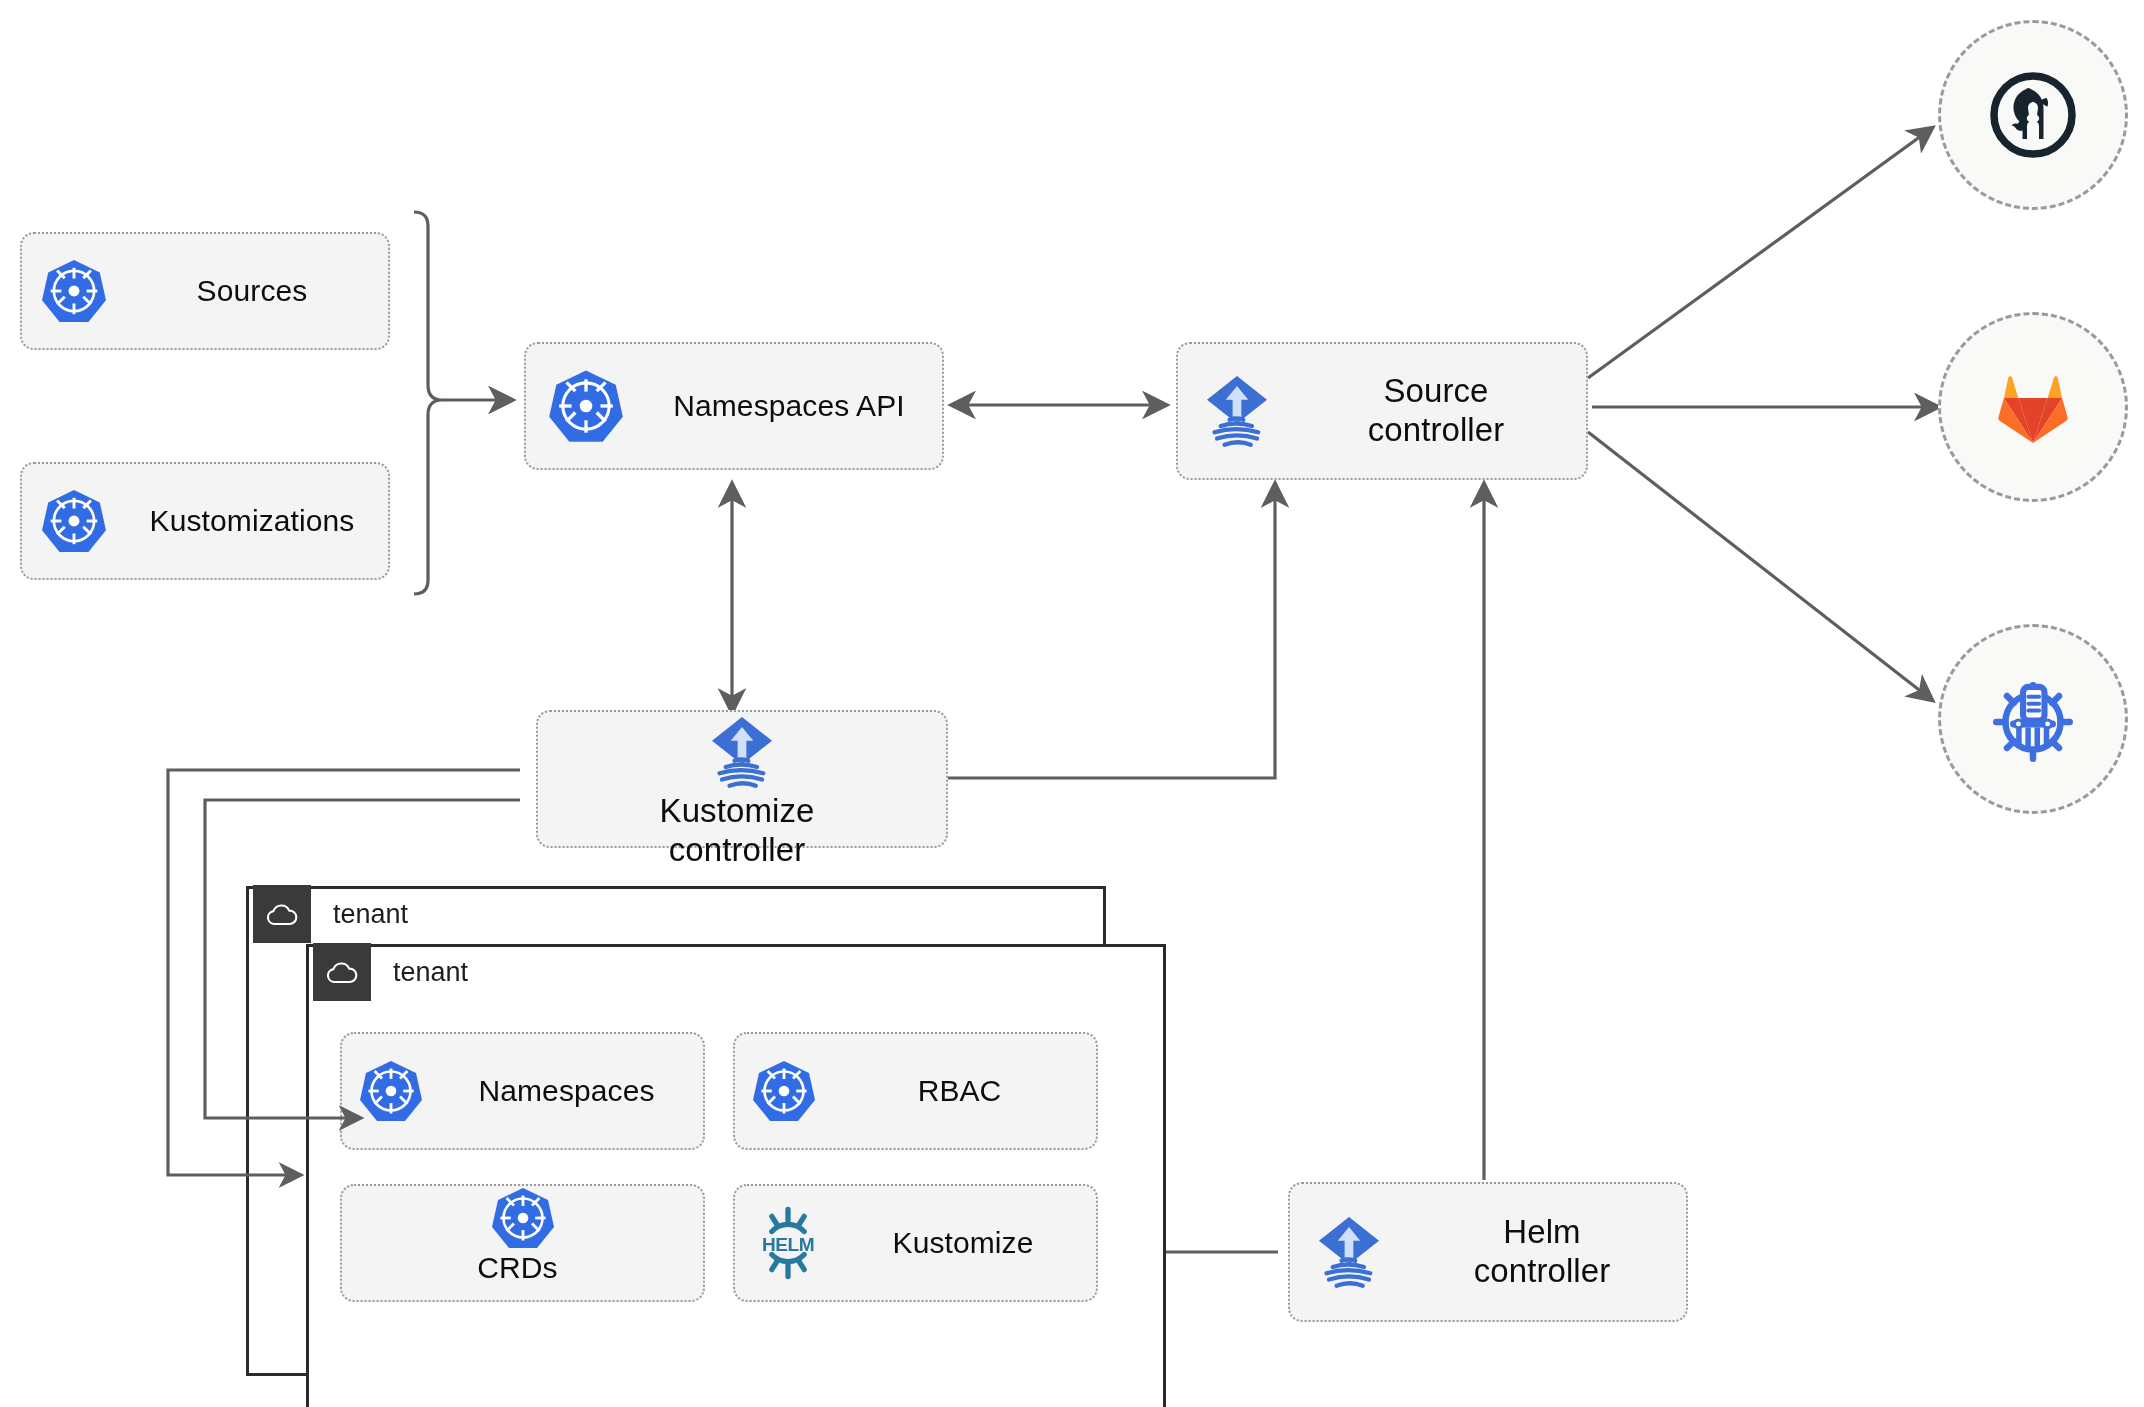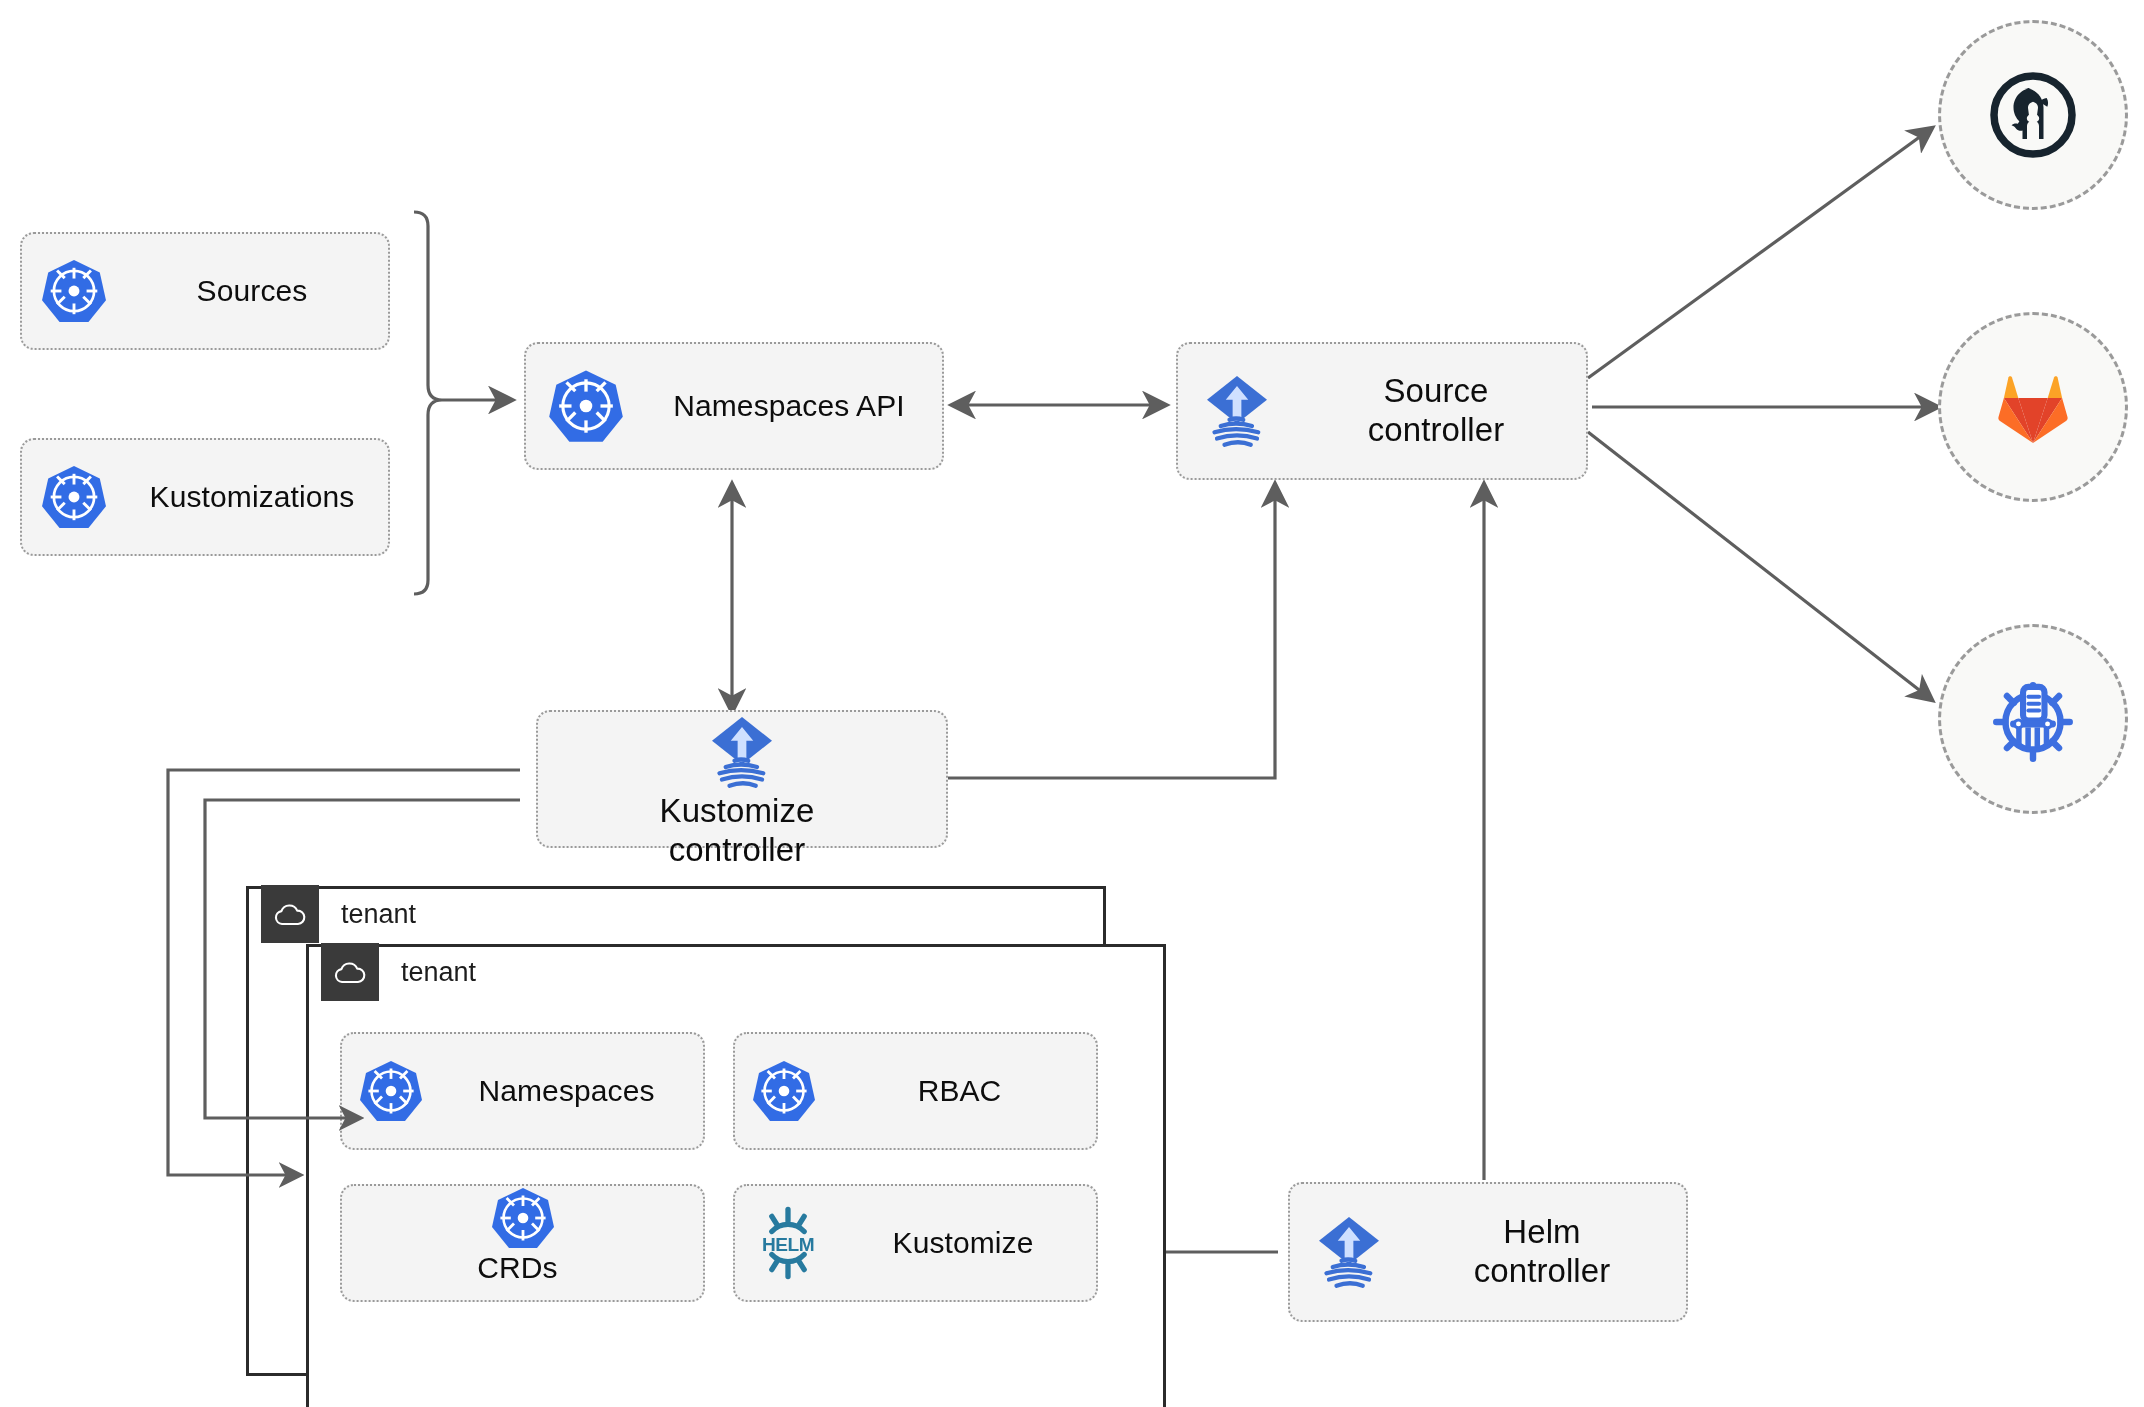--- a/index.html
+++ b/index.html
@@ -41,21 +41,21 @@
   }
 
   
   .tenant{
     position:absolute;
     background:#ffffff;
     border:3px solid #2b2b2b;
     box-sizing:border-box;
   }
   .tenant .thead{
-    position:absolute;top:0;left:12px;display:flex;align-items:center;height:50px;
+    position:absolute;top:0;left:4px;display:flex;align-items:center;height:50px;
   }
   .tenant .tbadge{
     width:58px;height:58px;background:#3a3a3a;
     display:flex;align-items:center;justify-content:center;
   }
   .tenant .tname{
     margin-left:22px;font-size:27px;color:#1d1d1d;
   }
 
   
@@ -120,21 +120,21 @@
           <path d="M47.4 11.1 l2 2 l-7.4 7.4 l-2 -2 z"></path>
           <path d="M22 36.5 l2 2 l-7.4 7.4 l-2 -2 z"></path>
           <path d="M32 11 A21 21 0 0 1 53 32 L48.5 32 A16.5 16.5 0 0 0 32 15.5 Z" opacity="0"></path>
           <circle cx="32" cy="32" r="19.5" fill="none" stroke="#ffffff" stroke-width="2.6"></circle>
         </g>
       </svg>
     </span>
     <span class="lbl">Sources</span>
   </div>
 
-  <div class="node" style="left:20px;top:438px;width:370px;height:118px;">
+  <div class="node" style="left:20px;top:462px;width:370px;height:118px;">
     <span class="ico" style="width:104px;">
       <svg width="66" height="66" viewBox="0 0 64 64">
         <path d="M32 2 L57 14 L63 41 L46 62 L18 62 L1 41 L7 14 Z" fill="#326ce5"></path>
         <g fill="#ffffff">
           <circle cx="32" cy="32" r="5.3"></circle>
           <path d="M30.6 9.5 h2.8 v10.4 h-2.8 z"></path>
             <path d="M30.6 44.1 h2.8 v10.4 h-2.8 z"></path>
           <path d="M9.4 30.6 h10.4 v2.8 H9.4 z"></path>
             <path d="M44.2 30.6 h10.4 v2.8 H44.2 z"></path>
           <path d="M14.6 13.1 l2 -2 l7.4 7.4 l-2 2 z"></path>

